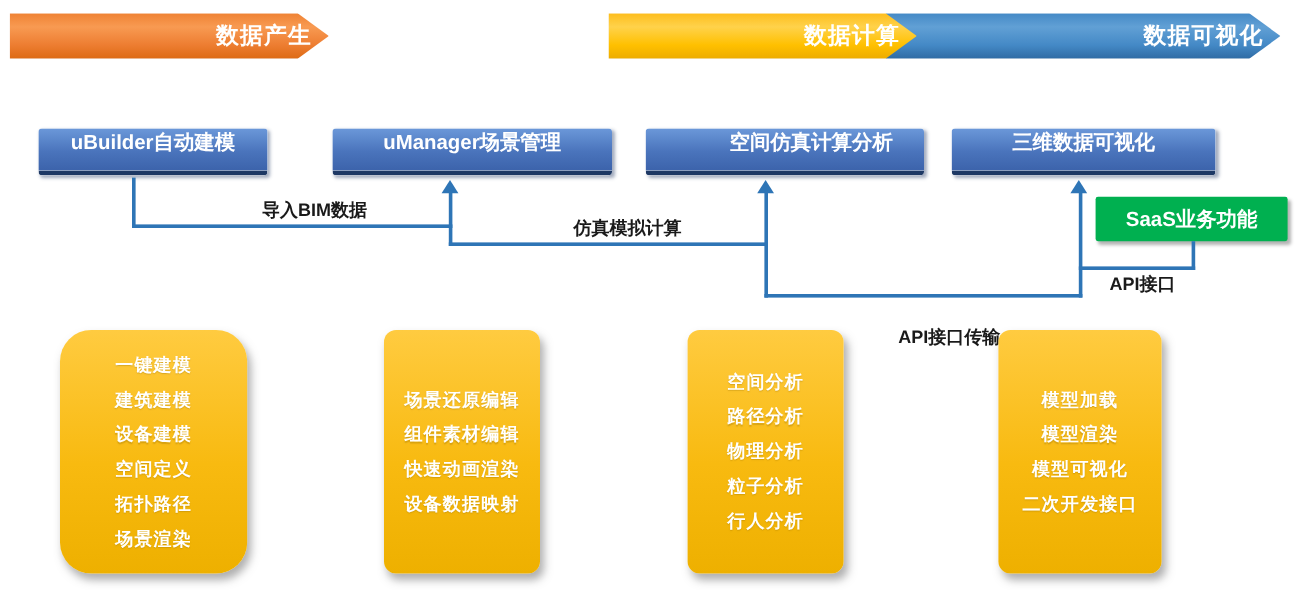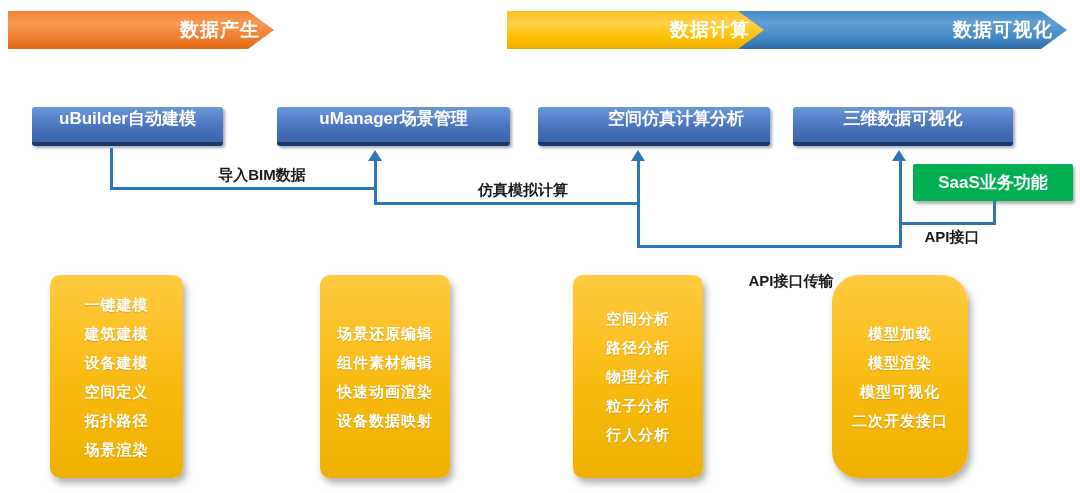--- a/index.html
+++ b/index.html
@@ -73,24 +73,24 @@
   .l-api-t{left:726px;top:224px;width:130px;margin-top:48px;}
   .l-api{left:917px;top:228px;width:70px;}
   
   .fbox{
     position:absolute;top:275px;height:203px;border-radius:10px;
     background:linear-gradient(180deg,#ffcb40 0%,#f8ba10 55%,#eeb000 100%);
     box-shadow:3px 5px 7px rgba(96,96,96,0.5);
     display:flex;flex-direction:column;align-items:center;justify-content:center;
     color:#fff;font-weight:bold;font-size:15px;letter-spacing:1px;
   }
-  .f1{left:50px;width:133px;}
+  .f1{left:50px;width:156px;border-radius:26px;}
   .f2{left:320px;width:130px;}
   .f3{left:573px;width:130px;}
-  .f4{left:832px;width:136px;border-radius:27px;}
+  .f4{left:832px;width:136px;}
   .feature-item{line-height:29px;text-shadow:0 1px 1px rgba(150,110,0,0.35);}
 </style>
 </head>
 <body>
 
 <div class="canvas">
 
   <div class="seg seg1">
     <span>数据产生</span>
   </div>

